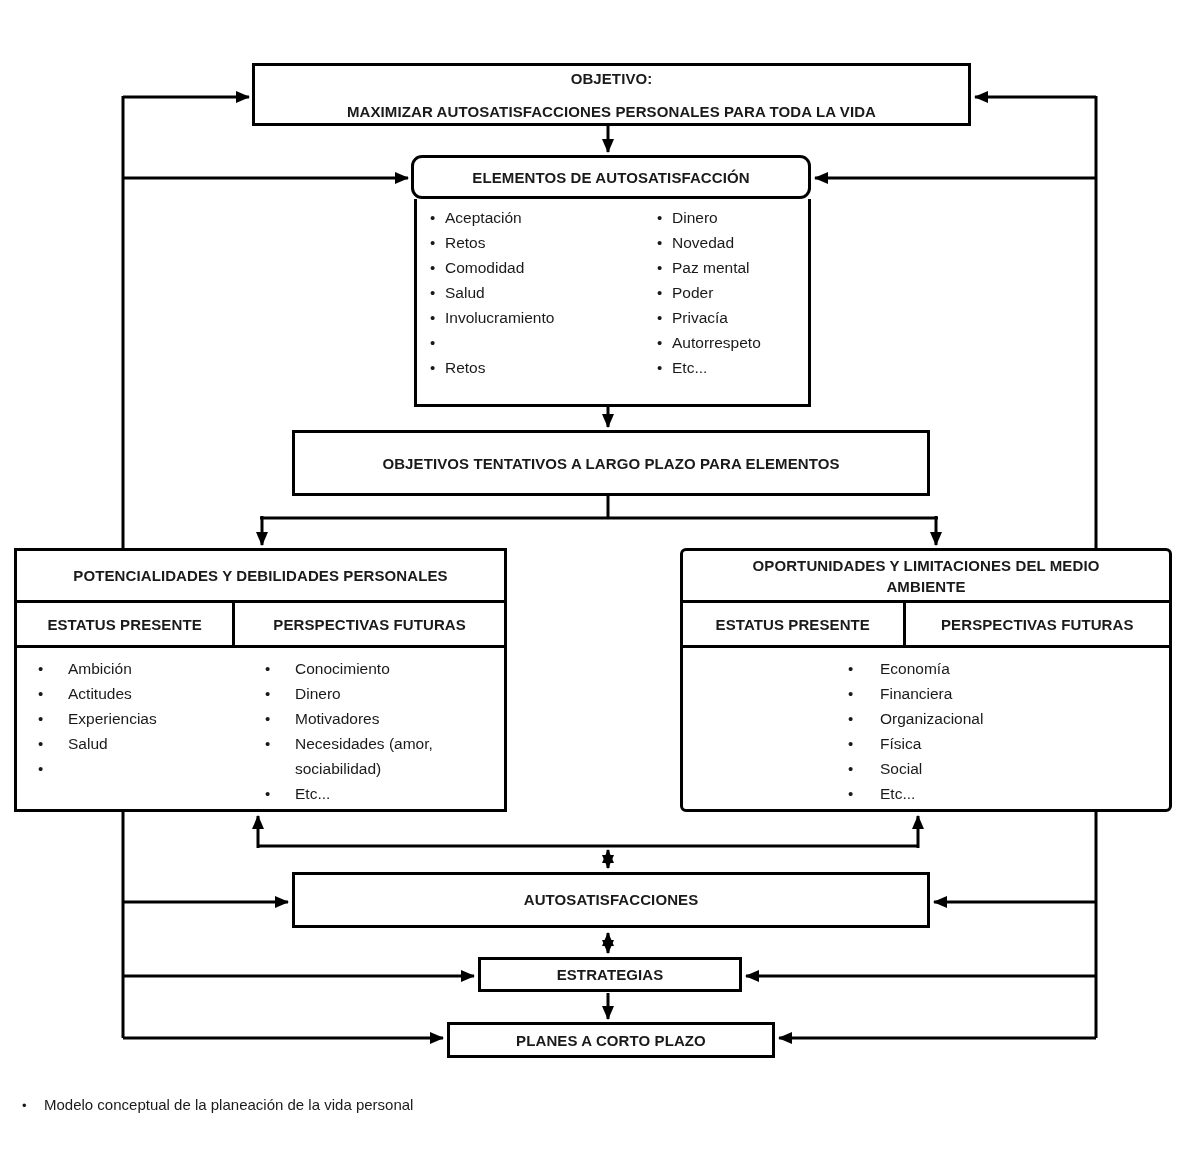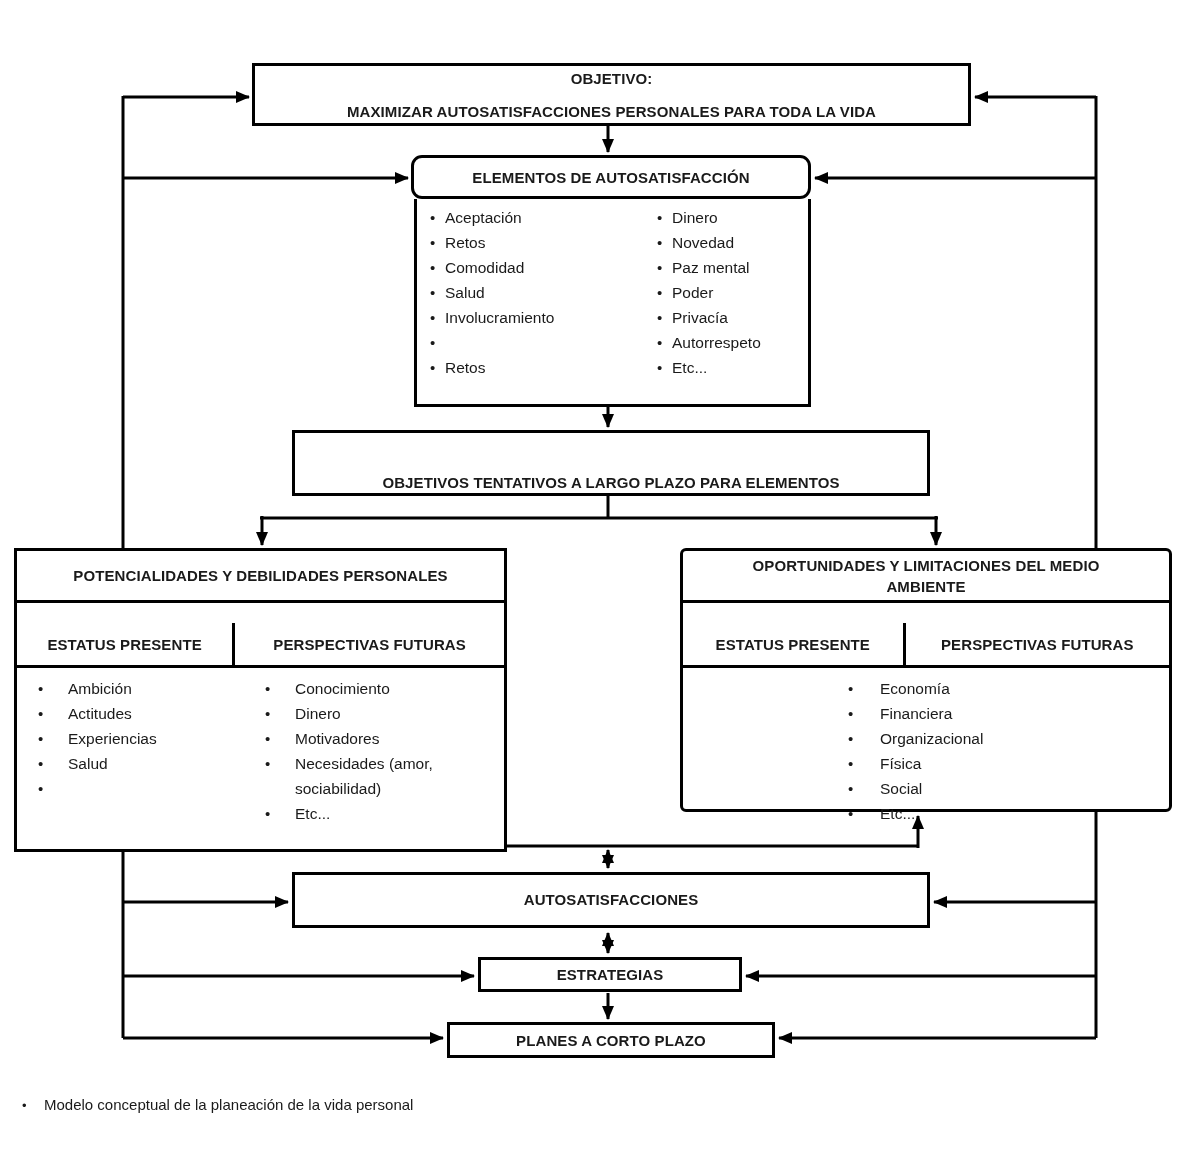--- a/index.html
+++ b/index.html
@@ -9,30 +9,30 @@
   .wires { position:absolute; left:0; top:0; width:1193px; height:1153px; z-index:1; }
   .bx { position:absolute; background:var(--bg); border:3px solid var(--line); z-index:2; }
   .ctr { display:flex; flex-direction:column; align-items:center; justify-content:center; text-align:center; }
   .hd { font-weight:700; font-size:15px; letter-spacing:.1px; color:var(--text); }
   .hd .ln { display:block; line-height:21px; }
 
   
   .objetivo    { left:252px; top:63px;  width:719px; height:63px;gap:12px;  }
   .elem-head   { left:411px; top:155px; width:400px; height:44px;border-radius:11px;  }
   .elem-list   { left:414px; top:199px; width:397px; height:208px; border-top:0; overflow:hidden; }
-  .tentativos  { left:292px; top:430px; width:638px; height:66px;justify-content:flex-end;  }
-  .pers        { left:14px;  top:548px; width:493px; height:304px; }
+  .tentativos  { left:292px; top:430px; width:638px; height:66px;  }
+  .pers        { left:14px;  top:548px; width:493px; height:264px; }
   .amb         { left:680px; top:548px; width:492px; height:264px;border-radius:6px; }
   .largo       { left:292px; top:872px; width:638px; height:56px;  }
   .estrategias { left:478px; top:957px; width:264px; height:35px;  }
   .planes      { left:447px; top:1022px;width:328px; height:36px;  }
 
   
   .box-title   { height:52px; border-bottom:3px solid var(--line); display:flex; flex-direction:column; align-items:center; justify-content:center; text-align:center; }
-  .subhead     { height:45px; border-bottom:3px solid var(--line); display:flex;margin-top:20px; }
+  .subhead     { height:45px; border-bottom:3px solid var(--line); display:flex; }
   .subhead .cell { display:flex; align-items:center; justify-content:center; }
   .pers .cell-1 { width:44.8%; border-right:3px solid var(--line); }
   .amb  .cell-1 { width:45.8%; border-right:3px solid var(--line); }
   .cell-2 { flex:1; }
 
   
   .list { display:flex; font-size:15.5px; line-height:25px; }
   .li { display:flex; align-items:flex-start; }
   .bullet { flex:none; font-size:15px; }
   .elem-list { display:flex; padding:6px 0 0 13px; }

